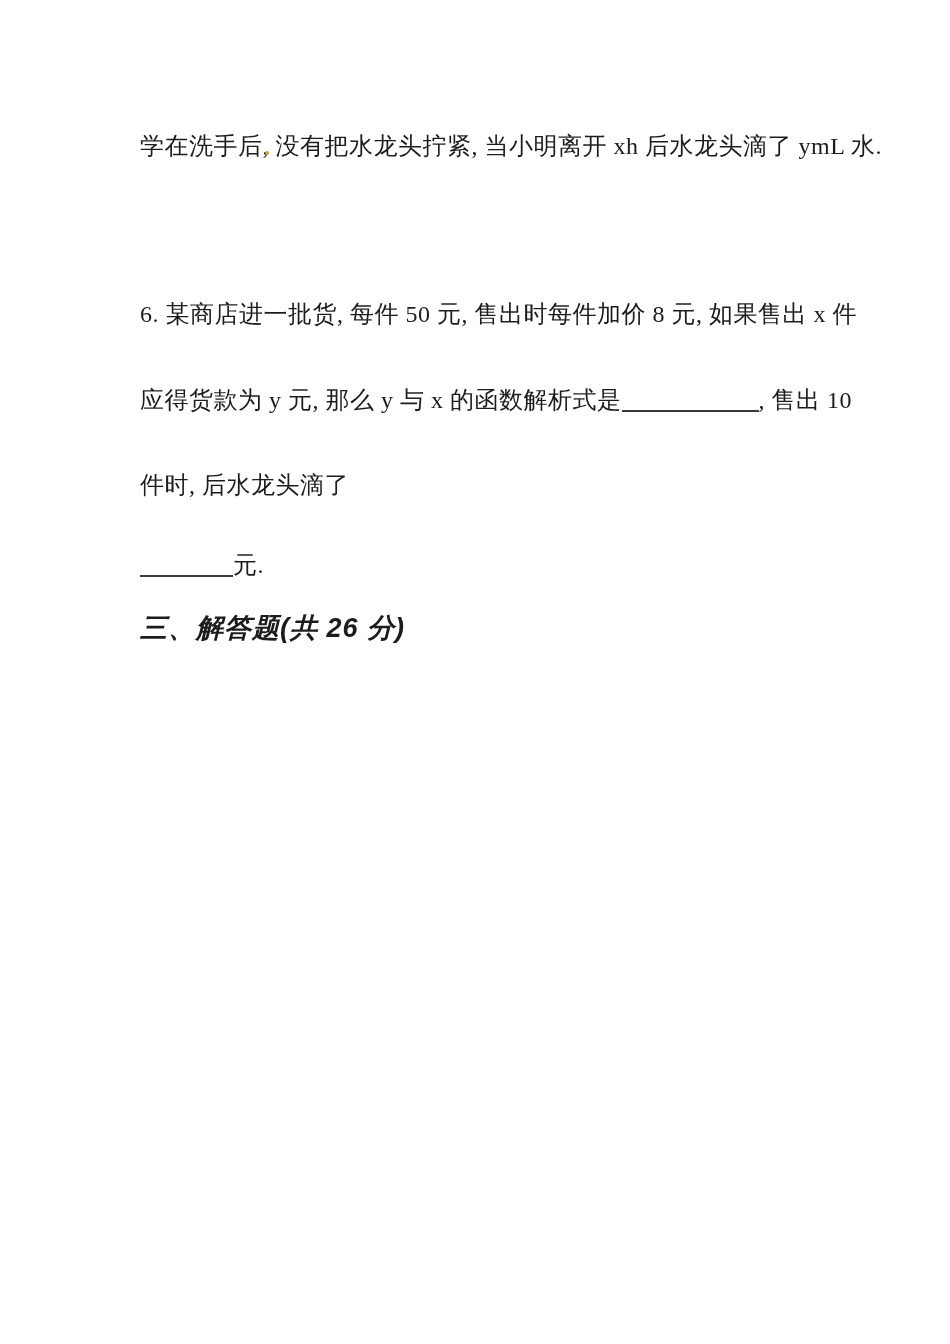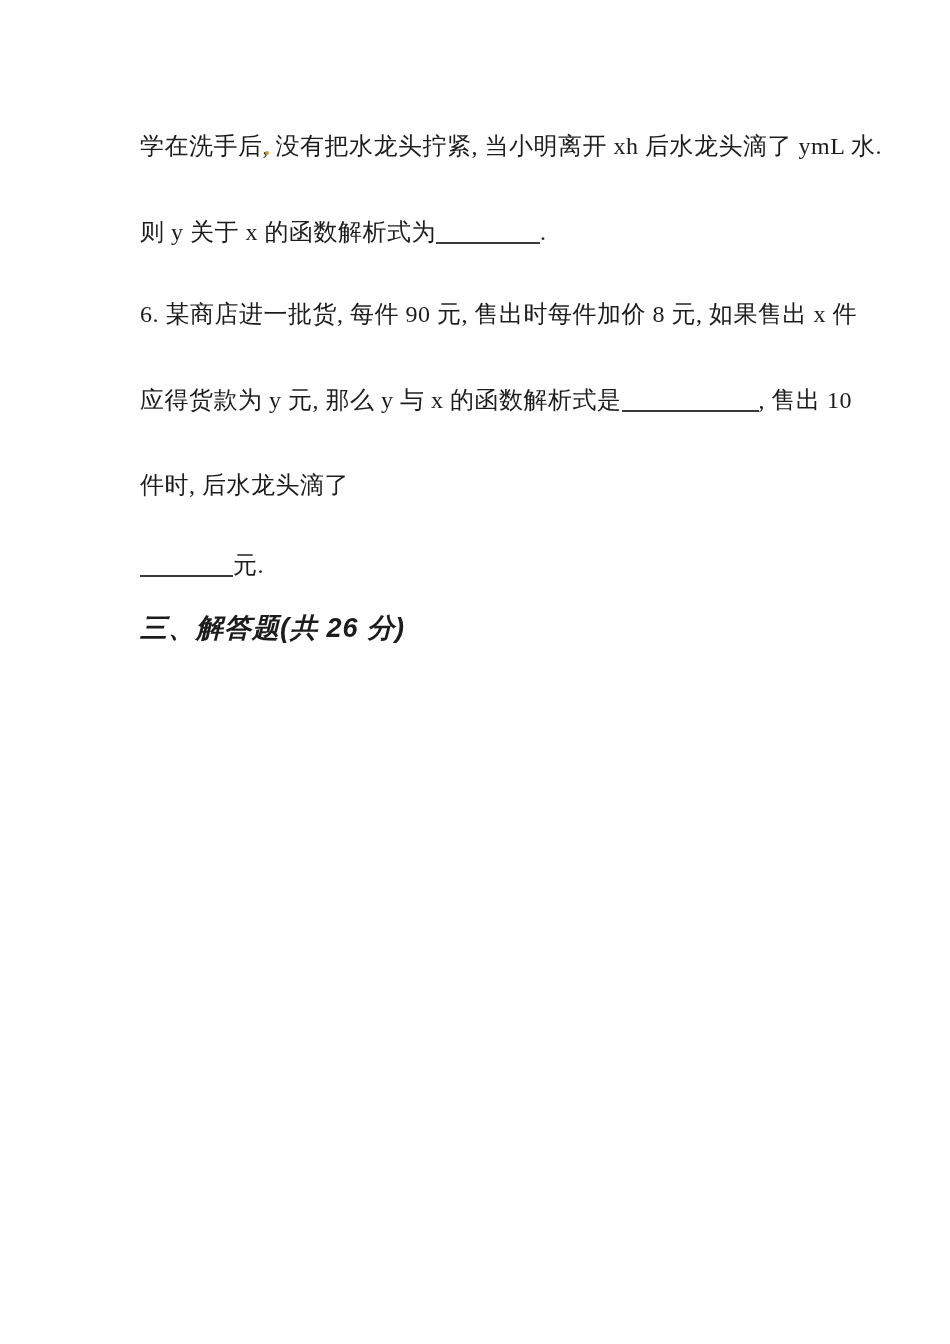--- a/index.html
+++ b/index.html
@@ -69,23 +69,22 @@
 </style>
 </head>
 <body>
 
 <div class="page">
 
   <p class="line l1">学在洗手后, 没有把水龙头拧紧, 当小明离开 xh 后水龙头滴了 ymL 水.</p>
 
   <span class="annotation-dot"></span>
 
-  <p class="line l2"><span>则 y 关于 x 的函数解析式为</span><span class="blank blank-q5"></span><span>.</span></p>
 
-  <p class="line l3">6. 某商店进一批货, 每件 90 元, 售出时每件加价 8 元, 如果售出 x 件</p>
+  <p class="line l3">6. 某商店进一批货, 每件 50 元, 售出时每件加价 8 元, 如果售出 x 件</p>
 
   <p class="line l4"><span>应得货款为 y 元, 那么 y 与 x 的函数解析式是</span><span class="blank blank-q6a"></span><span>, 售出 10</span></p>
 
   <p class="line l5">件时, 后水龙头滴了</p>
 
   <p class="line l6"><span class="blank blank-q6b"></span><span>元.</span></p>
 
   <p class="heading">三、解答题(共 26 分)</p>
 
 </div>

